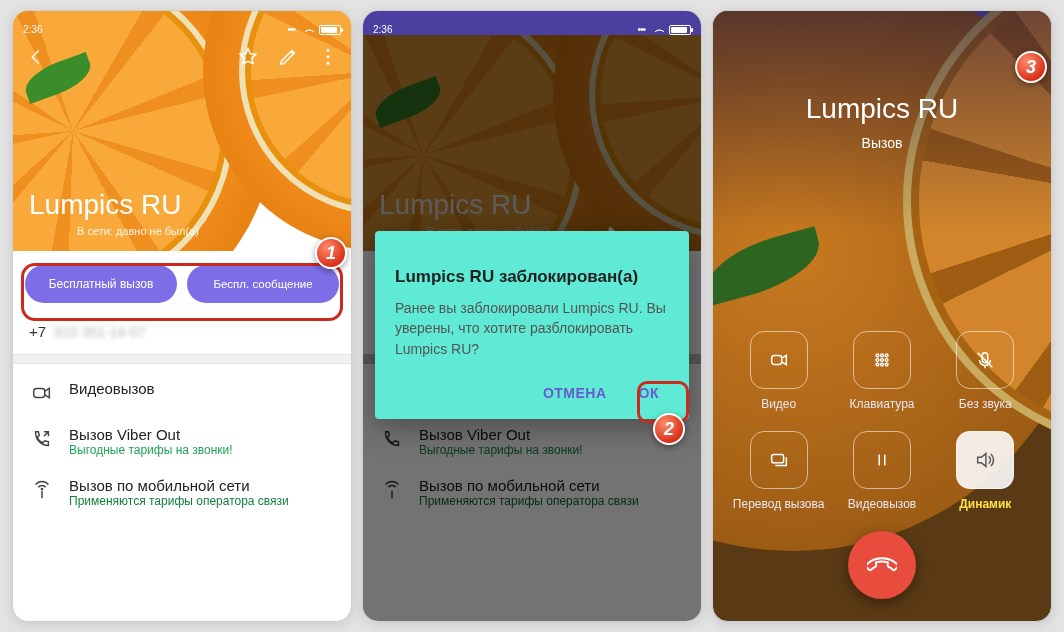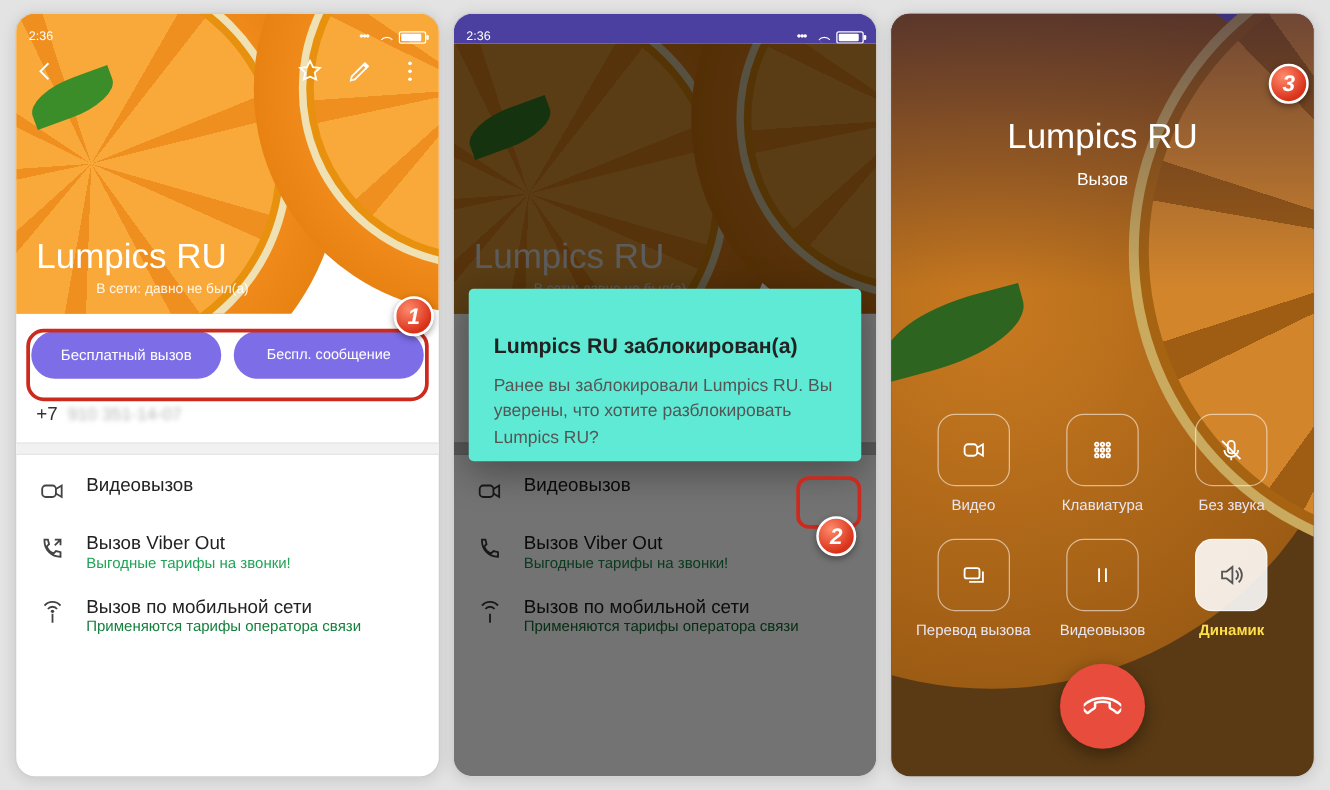--- a/index.html
+++ b/index.html
@@ -279,20 +279,24 @@
             <span class="hint grey">Применяются тарифы оператора связи</span>
           </div>
         </div>
     </div>
   </div>
 
   <div class="dim"></div>
   <div class="dialog">
     <h2>Lumpics RU заблокирован(а)</h2>
     <p>Ранее вы заблокировали Lumpics RU. Вы уверены, что хотите разблокировать Lumpics RU?</p>
+    <div class="actions">
+      <button class="act">ОТМЕНА</button>
+      <button class="act">ОК</button>
+    </div>
   </div>
   <div class="red-highlight-2"></div>
   <div class="badge" style="left:290px;top:402px;">2</div>
 </div>
 
 <div class="phone" style="background:#5a3a14;">
   <div class="statusbar" style="background:#6455c8;">
     <span>2:36</span>
     <div class="status-icons">
       <span class="ic-dots">•••</span>

